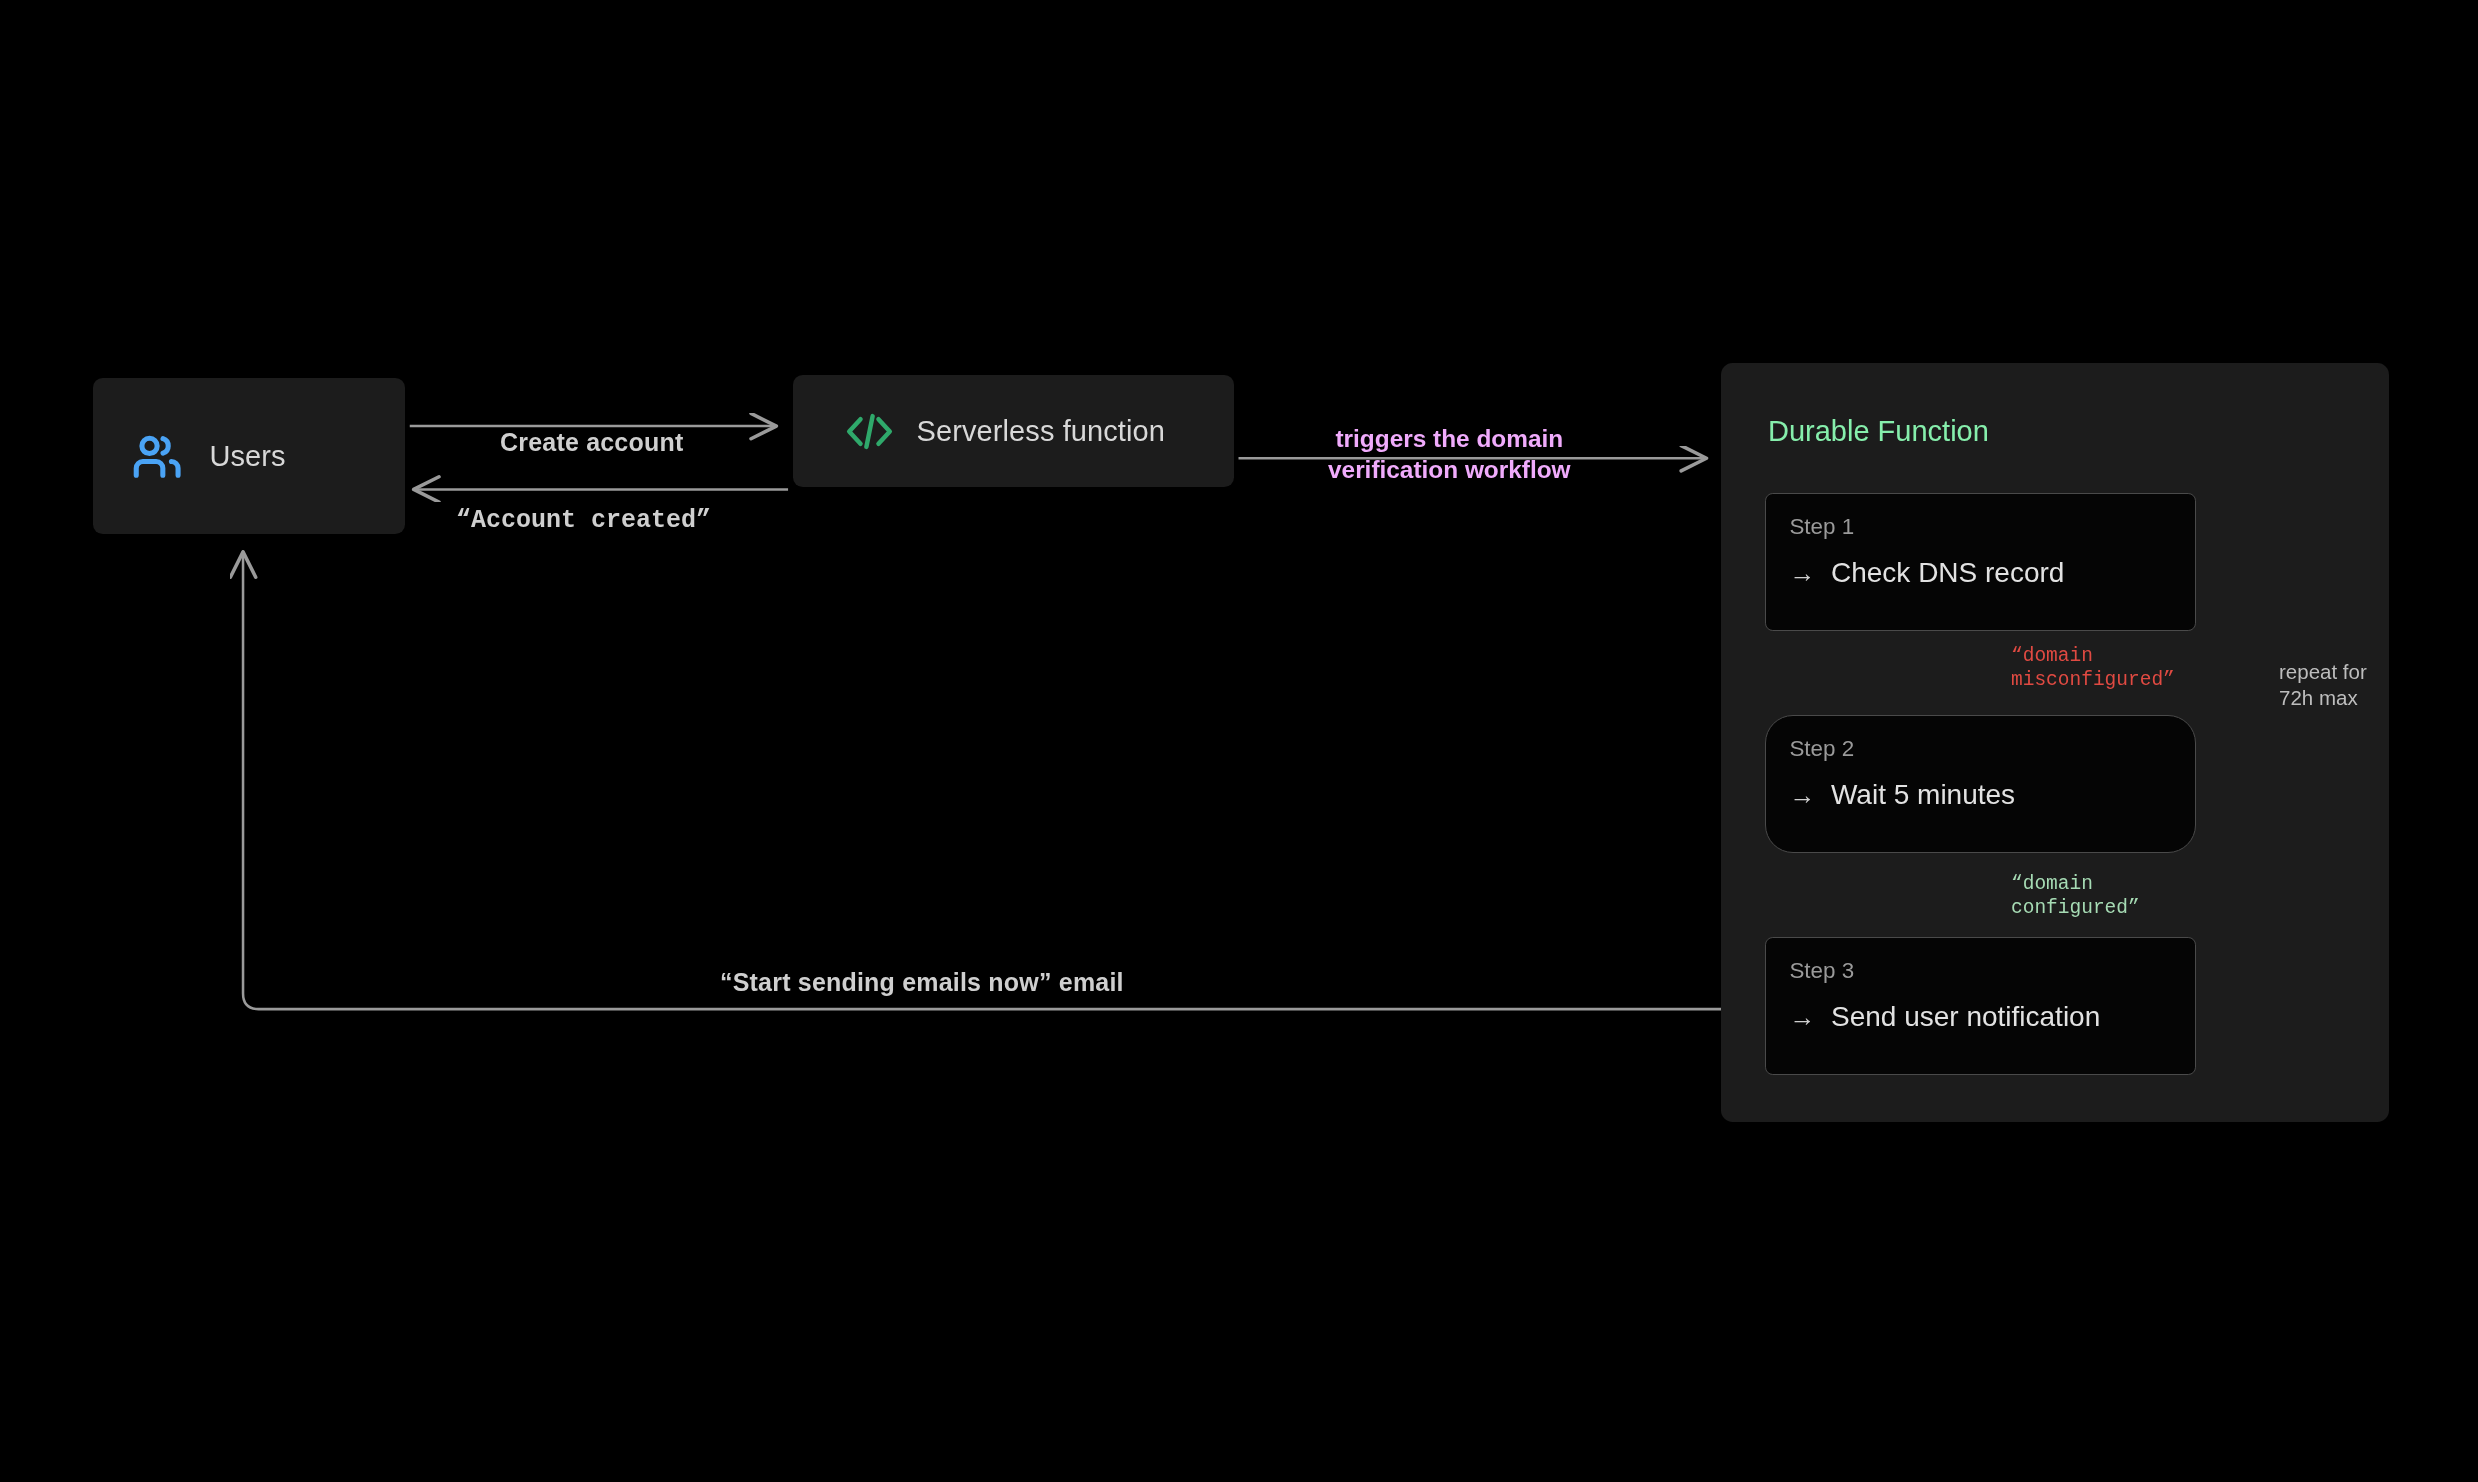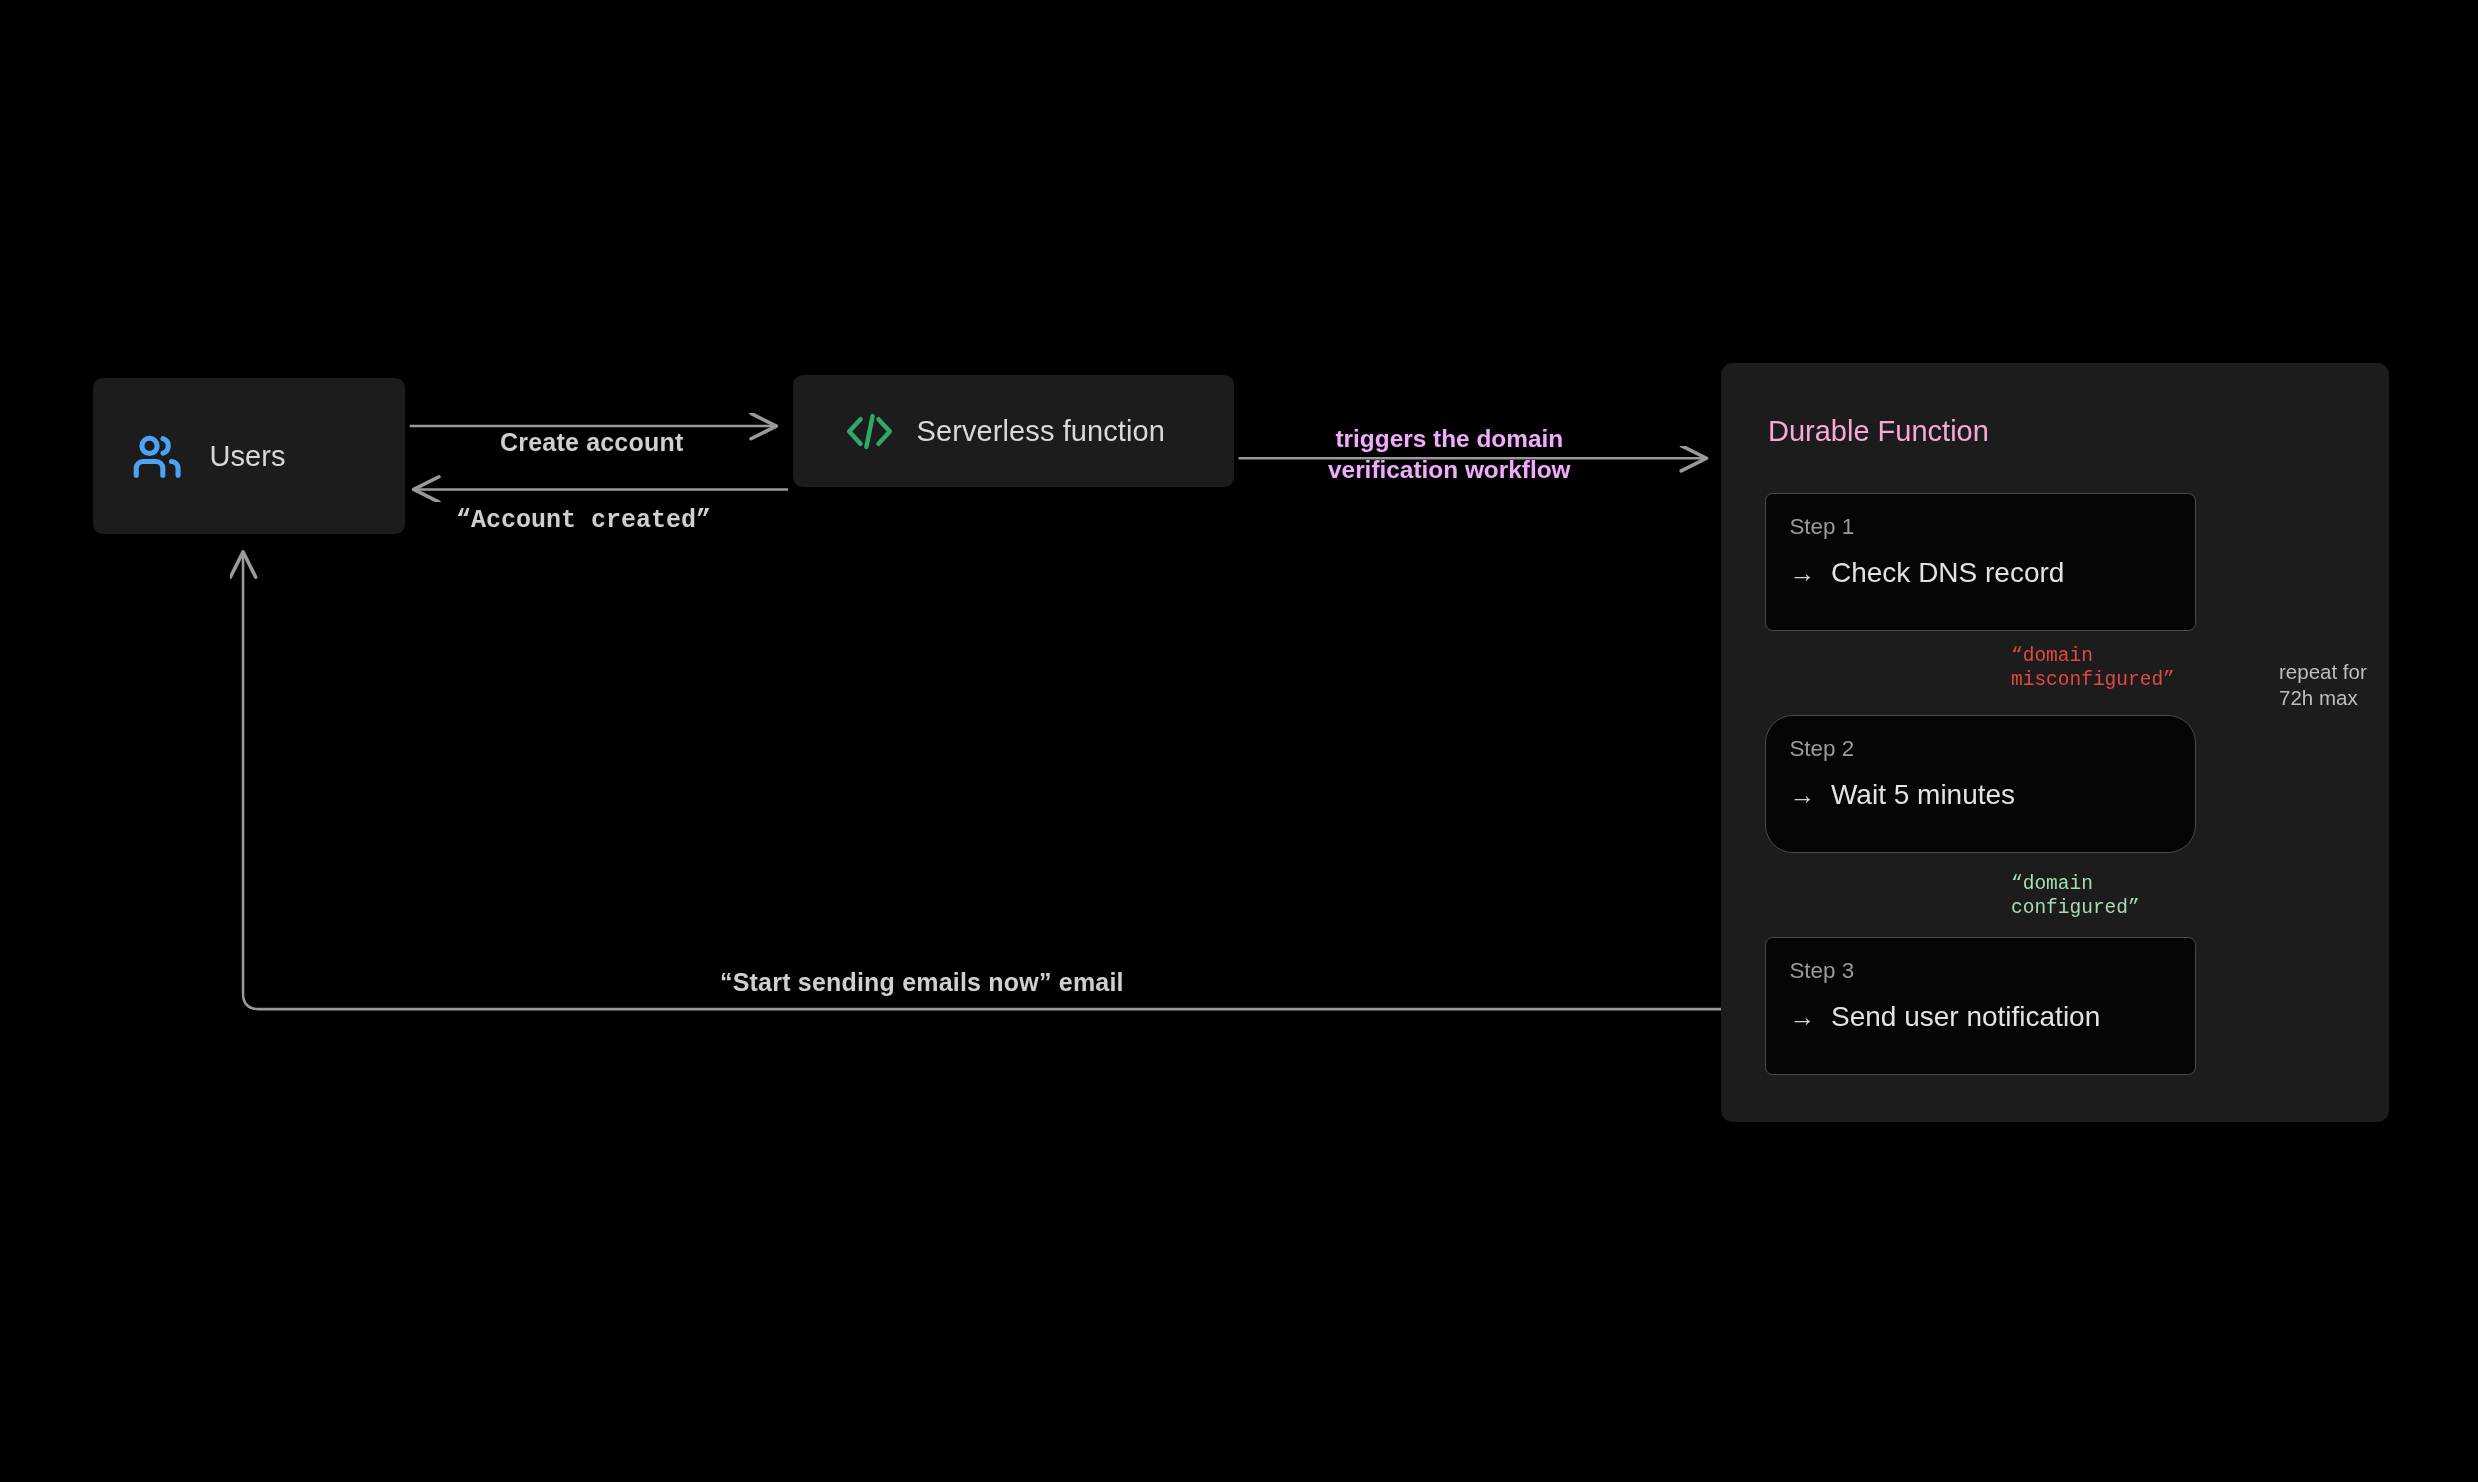--- a/index.html
+++ b/index.html
@@ -68,21 +68,21 @@
     height: 759px;
     background: #1c1c1c;
     border-radius: 11.7px;
     box-sizing: border-box;
   }
   #durable-title {
     position: absolute;
     left: 47px;
     top: 52px;
     font-size: 29px;
-    color: #f9a8d4;
+    color: #86efac;
     white-space: nowrap;
   }
   .step-card {
     position: absolute;
     left: 44px;
     width: 431px;
     height: 138px;
     background: #050505;
     border: 1px solid #4a4a4a;
     border-radius: 7.8px;

